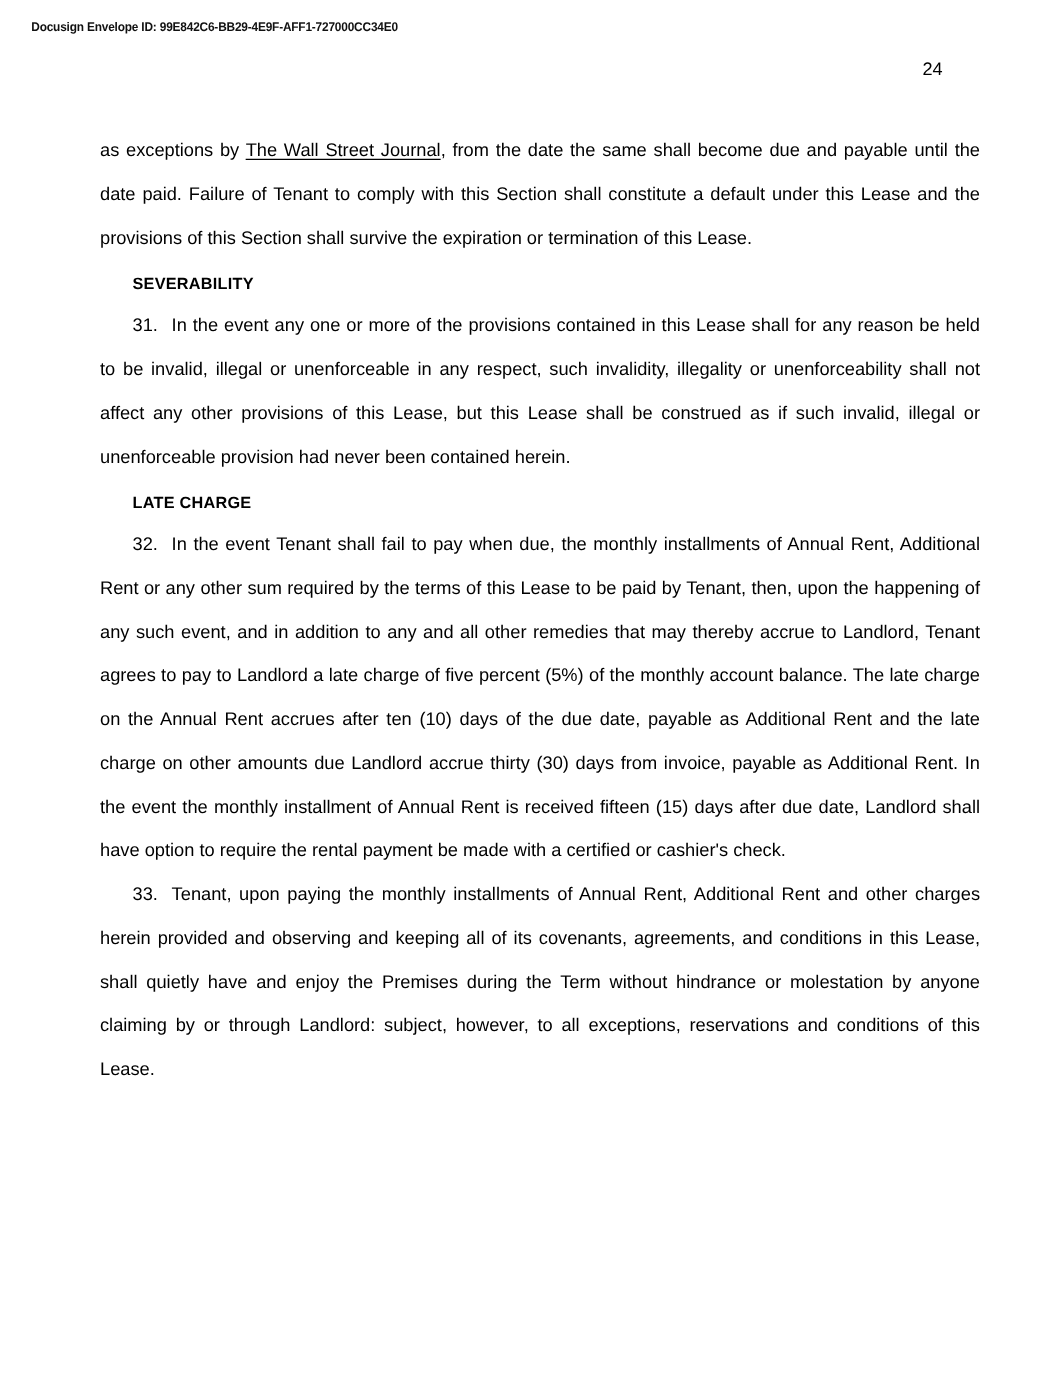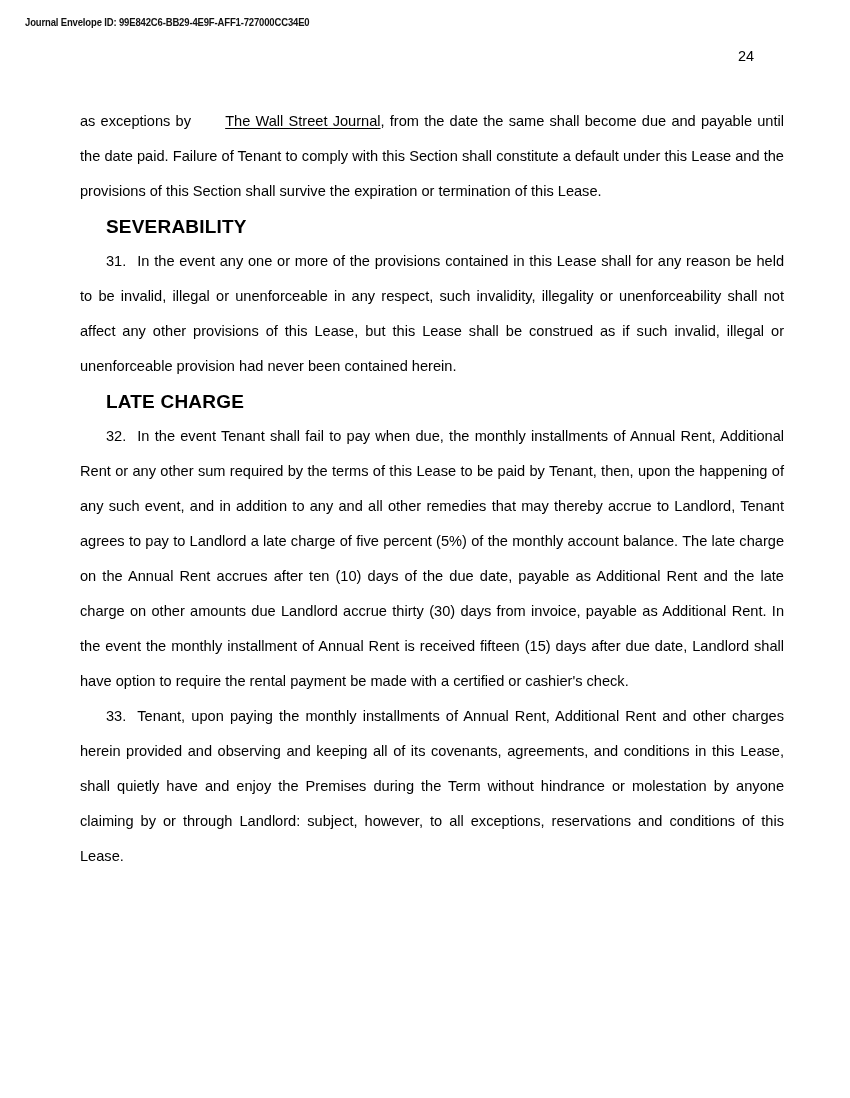--- a/index.html
+++ b/index.html
@@ -62,37 +62,36 @@
     width: 26px;
   }
   .para .numgap {
     display: inline-block;
     width: 11px;
   }
 
   .heading {
     margin: 0;
     padding-left: 26px;
-    font-size: 19px;
+    font-size: 13px;
     line-height: 35px;
     font-weight: bold;
     letter-spacing: 0.2px;
     color: #000;
   }
 
   u.title-underline {
     text-decoration: underline;
     text-underline-offset: 1.5px;
-    margin-left: 29px;
   }
 </style>
 </head>
 <body>
 
-<div class="docusign-stamp">Journal Envelope ID: 99E842C6-BB29-4E9F-AFF1-727000CC34E0</div>
+<div class="docusign-stamp">Docusign Envelope ID: 99E842C6-BB29-4E9F-AFF1-727000CC34E0</div>
 
 <div class="page-number">24</div>
 
 <div class="page-body">
 
   <p class="para"><span>as exceptions by </span><u class="title-underline">The Wall Street Journal</u><span>, from the date the same shall become due and payable until the date paid. Failure of Tenant to comply with this Section shall constitute a default under this Lease and the provisions of this Section shall survive the expiration or termination of this Lease.</span></p>
 
   <h2 class="heading">SEVERABILITY</h2>
 
   <p class="para"><span class="indent"></span><span>31.</span><span class="numgap"></span><span>In the event any one or more of the provisions contained in this Lease shall for any reason be held to be invalid, illegal or unenforceable in any respect, such invalidity, illegality or unenforceability shall not affect any other provisions of this Lease, but this Lease shall be construed as if such invalid, illegal or unenforceable provision had never been contained herein.</span></p>

